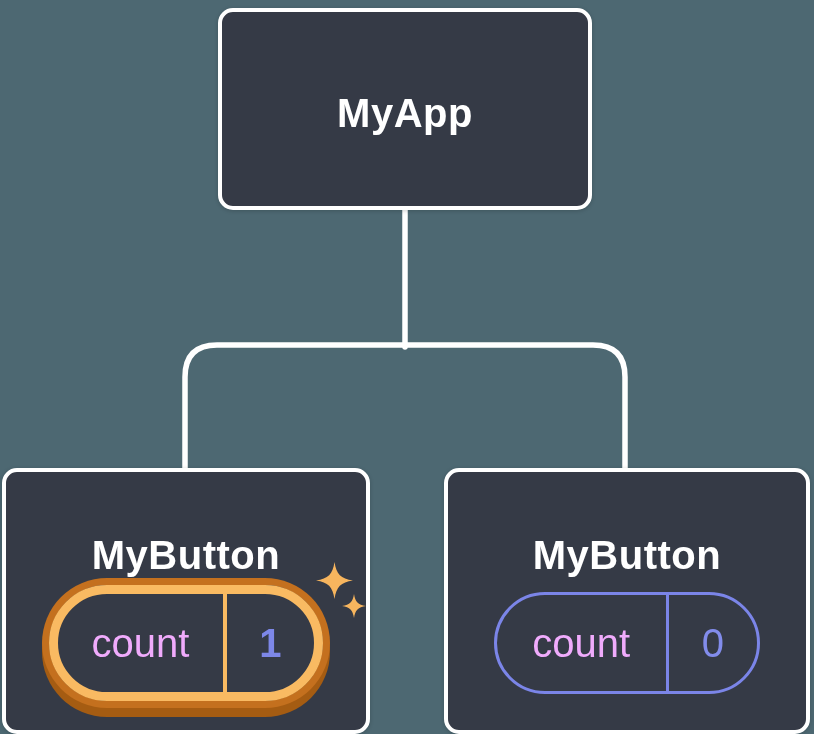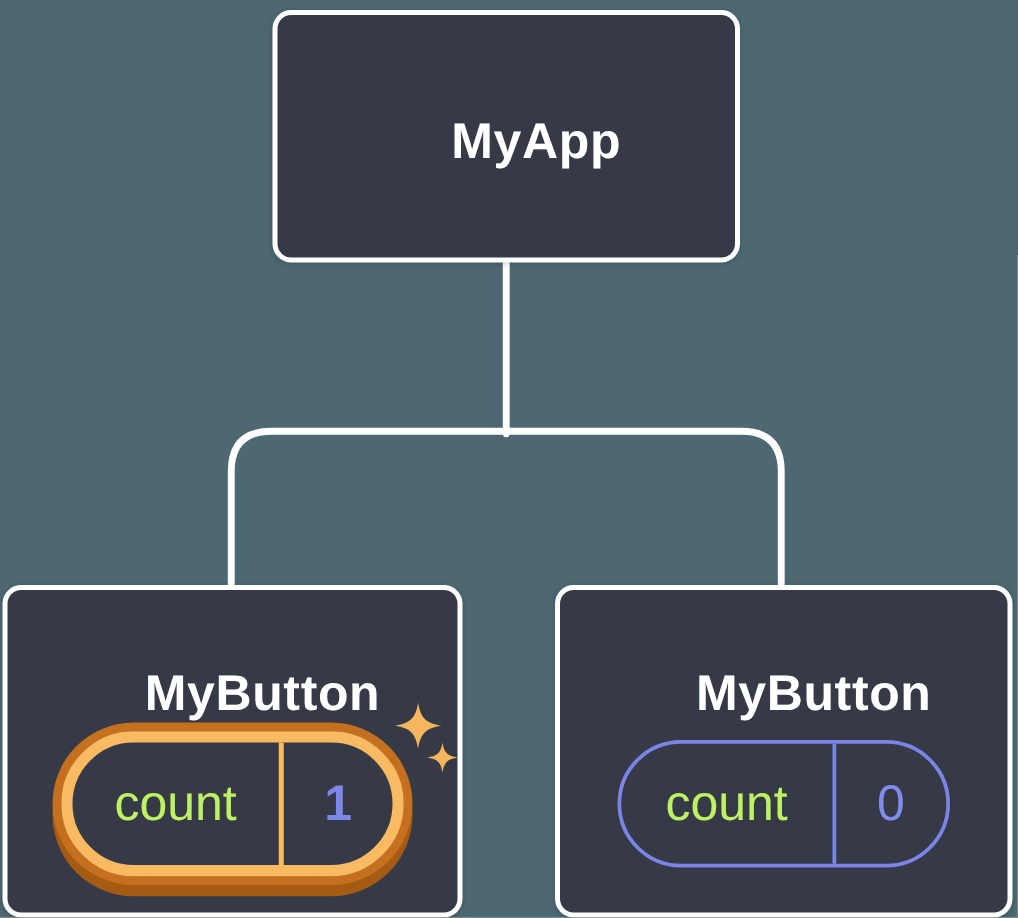--- a/index.html
+++ b/index.html
@@ -31,21 +31,20 @@
   .node-label {
     position: absolute;
     left: 0;
     width: 100%;
     text-align: center;
     color: #FFFFFF;
     font-size: 40px;
     font-weight: 600;
     line-height: 46px;
     letter-spacing: 0.5px;
-    margin-left: 24px;
   }
   .node-app .node-label { top: 78px; }
   .node-btn1 .node-label, .node-btn2 .node-label { top: 60px; }
 
   .pill {
     position: absolute;
     left: 50%;
     transform: translateX(-50%);
     box-sizing: border-box;
     display: flex;
@@ -71,21 +70,21 @@
     align-items: center;
     justify-content: center;
     box-sizing: border-box;
   }
   .pill-key { flex: 0 0 66%; }
   .pill-val { flex: 1 1 auto; }
   .pill-hot  .pill-key { border-right: 4px solid #F9BA62; }
   .pill-cold .pill-key { border-right: 3px solid #7B85E8; }
 
   .state-key-text {
-    color: #bef264;
+    color: #f0abfc;
     font-size: 40px;
     font-weight: 400;
   }
   .state-value-text {
     font-size: 40px;
   }
   .pill-hot  .state-value-text { color: #7D87E8; font-weight: 700; }
   .pill-cold .state-value-text { color: #828CEB; font-weight: 400; }
 
   .sparkles {

